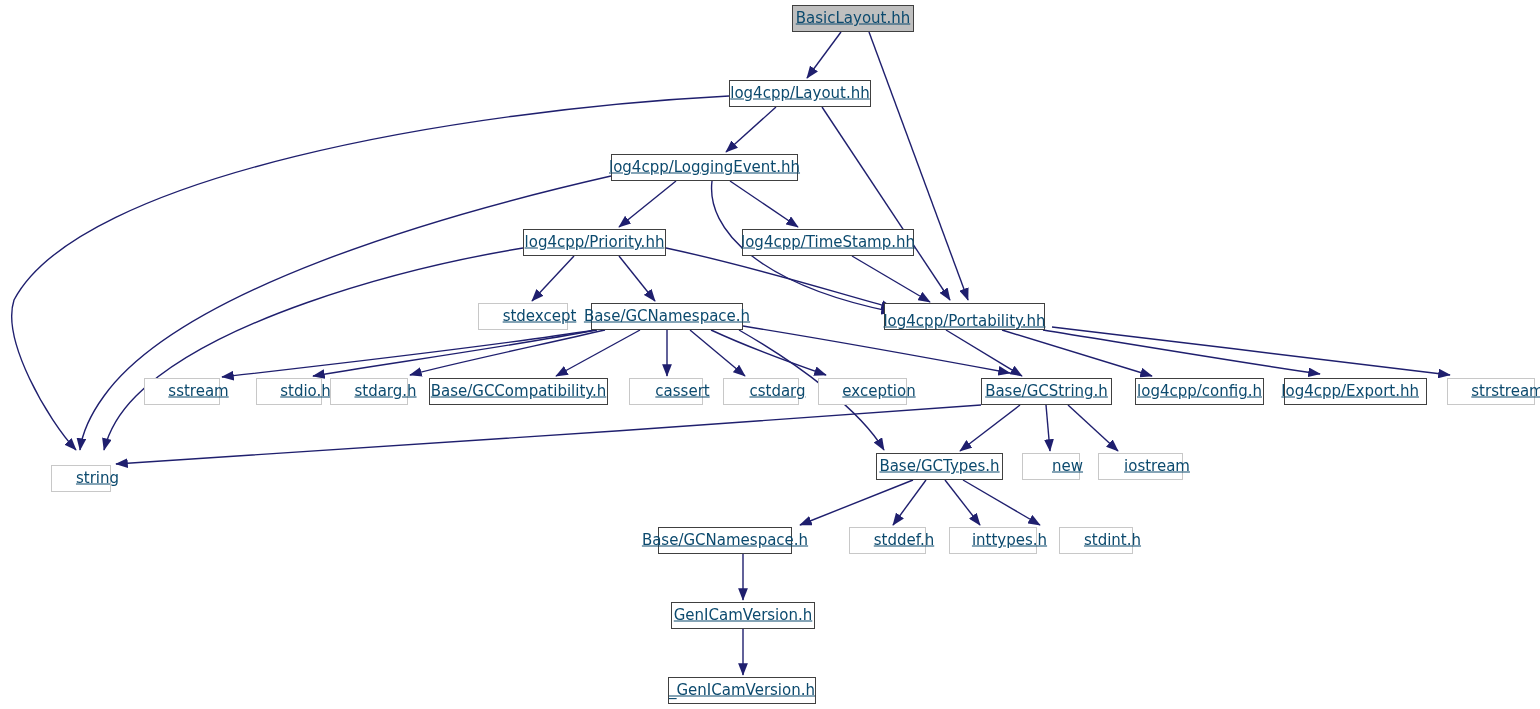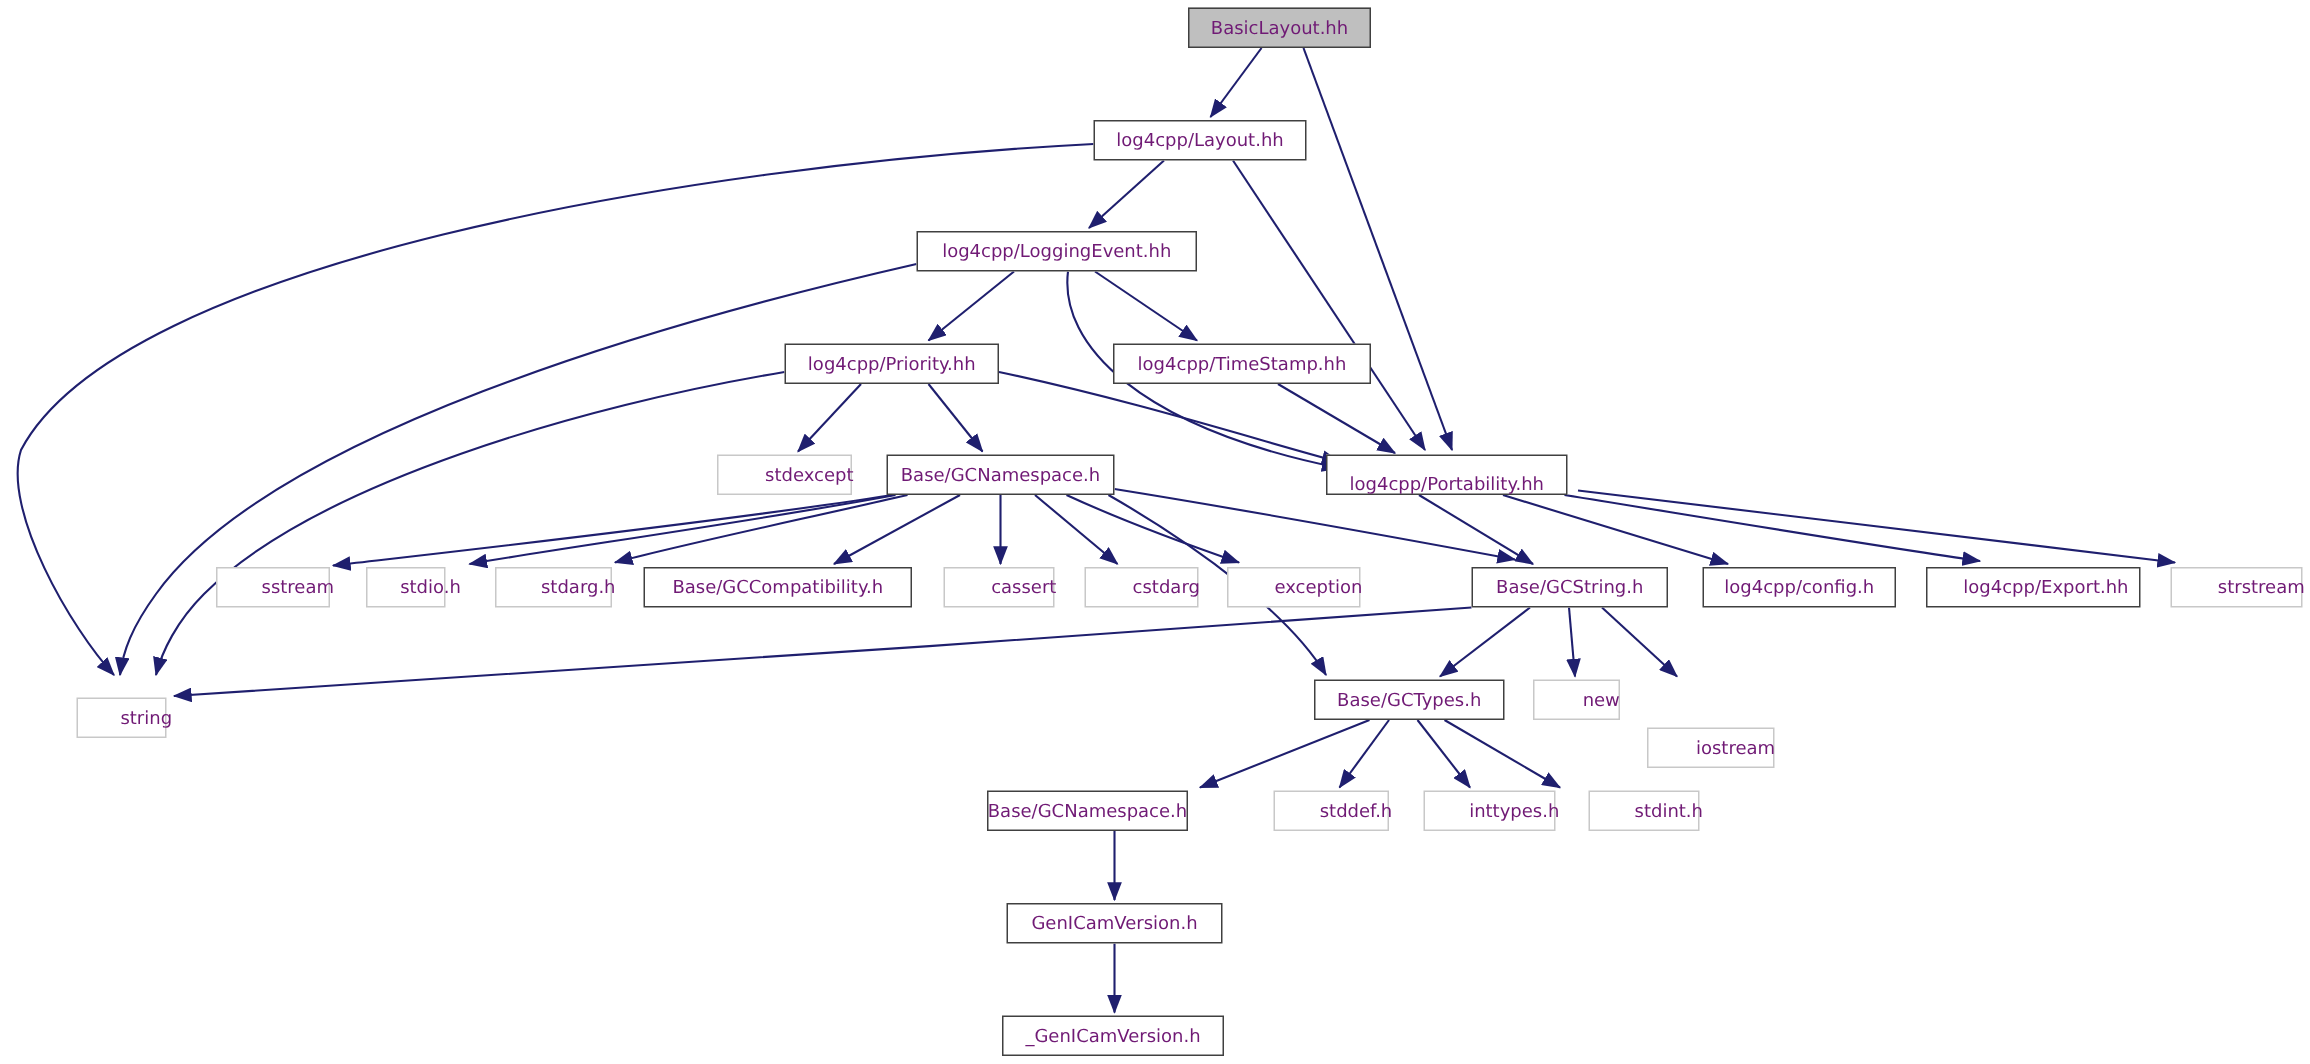--- a/index.html
+++ b/index.html
@@ -16,25 +16,26 @@
     left:0;top:0;
     width:1540px;height:709px;
   }
   .node{
     position:absolute;
     box-sizing:border-box;
     display:flex;
     align-items:center;
     justify-content:center;
     white-space:nowrap;
-    font-size:12px;
-    color:#701a75;
+    font-size:15px;
+    color:#0c4a6e;
     background:#ffffff;
     line-height:1;
     letter-spacing:0px;
+    text-decoration:underline;
   }
   .node-sys{
     border:1px solid #c8c8c8;
     padding-left:33px;
   }
   .node-local{
     border:1.4px solid #404040;
   }
   .node-root{
     border:1.4px solid #404040;
@@ -119,21 +120,21 @@
       </div>
       <div class="node node-sys" style="left: 478px; top: 303px; width: 90px; height: 27px;">
         <span class="node-label">stdexcept</span>
       </div>
       <div class="node node-local" style="left: 591px; top: 303px; width: 152px; height: 27px;">
         <span class="node-label">Base/GCNamespace.h</span>
       </div>
       <div class="node node-sys" style="left: 144px; top: 378px; width: 76px; height: 27px;">
         <span class="node-label">sstream</span>
       </div>
-      <div class="node node-sys" style="left: 244px; top: 378px; width: 53px; height: 27px;">
+      <div class="node node-sys" style="left: 256px; top: 378px; width: 66px; height: 27px;">
         <span class="node-label">stdio.h</span>
       </div>
       <div class="node node-sys" style="left: 330px; top: 378px; width: 78px; height: 27px;">
         <span class="node-label">stdarg.h</span>
       </div>
       <div class="node node-local" style="left: 429px; top: 378px; width: 179px; height: 27px;">
         <span class="node-label">Base/GCCompatibility.h</span>
       </div>
       <div class="node node-sys" style="left: 629px; top: 378px; width: 74px; height: 27px;">
         <span class="node-label">cassert</span>
@@ -158,21 +159,21 @@
       </div>
       <div class="node node-sys" style="left: 51px; top: 453px; width: 60px; height: 27px; margin-top: 12px;">
         <span class="node-label">string</span>
       </div>
       <div class="node node-local" style="left: 876px; top: 453px; width: 127px; height: 27px;">
         <span class="node-label">Base/GCTypes.h</span>
       </div>
       <div class="node node-sys" style="left: 1022px; top: 453px; width: 58px; height: 27px;">
         <span class="node-label">new</span>
       </div>
-      <div class="node node-sys" style="left: 1098px; top: 453px; width: 85px; height: 27px; margin-top: 32px;">
+      <div class="node node-sys" style="left: 1098px; top: 453px; width: 85px; height: 27px;">
         <span class="node-label">iostream</span>
       </div>
       <div class="node node-local" style="left: 658px; top: 527px; width: 134px; height: 27px;">
         <span class="node-label">Base/GCNamespace.h</span>
       </div>
       <div class="node node-sys" style="left: 849px; top: 527px; width: 77px; height: 27px;">
         <span class="node-label">stddef.h</span>
       </div>
       <div class="node node-sys" style="left: 949px; top: 527px; width: 88px; height: 27px;">
         <span class="node-label">inttypes.h</span>

